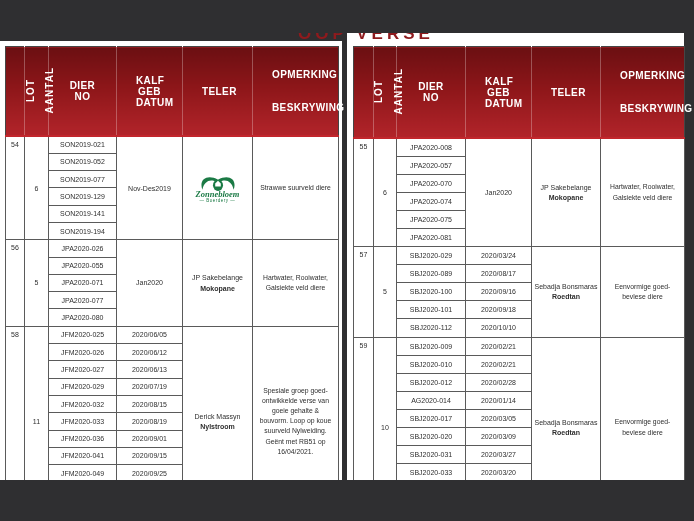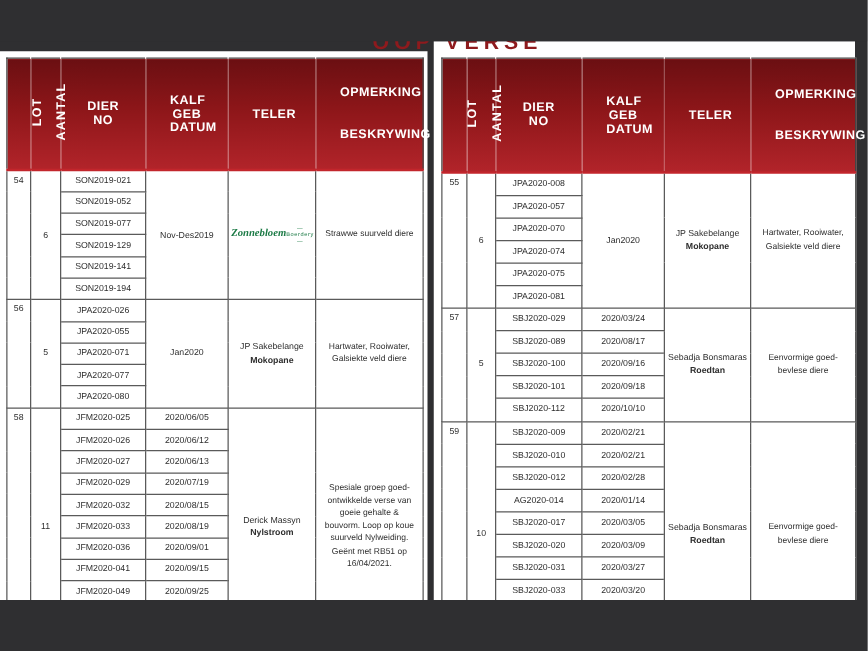--- a/index.html
+++ b/index.html
@@ -23,21 +23,21 @@
   th:last-child{border-right:none;}
   .tL thead th{height:50px;} .tR thead th{height:52px;}
   .tL tbody tr{height:17.3px;} .tR tbody tr{height:18.1px;}
   td{border:1px solid #5a5a5a;font-size:7px;color:#2e2e2e;text-align:center;
      vertical-align:middle;padding:1px 2px;line-height:1.3;overflow:hidden;}
   td.lot-cell{vertical-align:top;padding-top:3px;}
   td.remark-cell{padding:2px 5px;font-size:6.8px;line-height:1.5;}
   .teler-place{font-weight:bold;margin-top:1px;}
   .opm-wrap{display:flex;flex-direction:column;justify-content:space-between;height:44px;padding:2px 0;}
   .vert{writing-mode:vertical-rl;transform:rotate(180deg);display:inline-block;letter-spacing:1px;white-space:nowrap;}
-  .logo-wrap{display:flex;flex-direction:row;align-items:center;line-height:1.1;}
+  .logo-wrap{display:flex;flex-direction:column;align-items:center;line-height:1.1;}
   .logo-name{color:#1b7a45;font-family:"Liberation Serif",serif;font-style:italic;
              font-weight:bold;font-size:8.5px;margin-top:-2px;}
   .logo-sub{color:#1b7a45;font-size:4.5px;letter-spacing:.5px;}
 </style>
 </head>
 <body>
 
 <div id="stage">
   <div class="page" id="pageL">
     <table class="lots tL" id="tableL">

